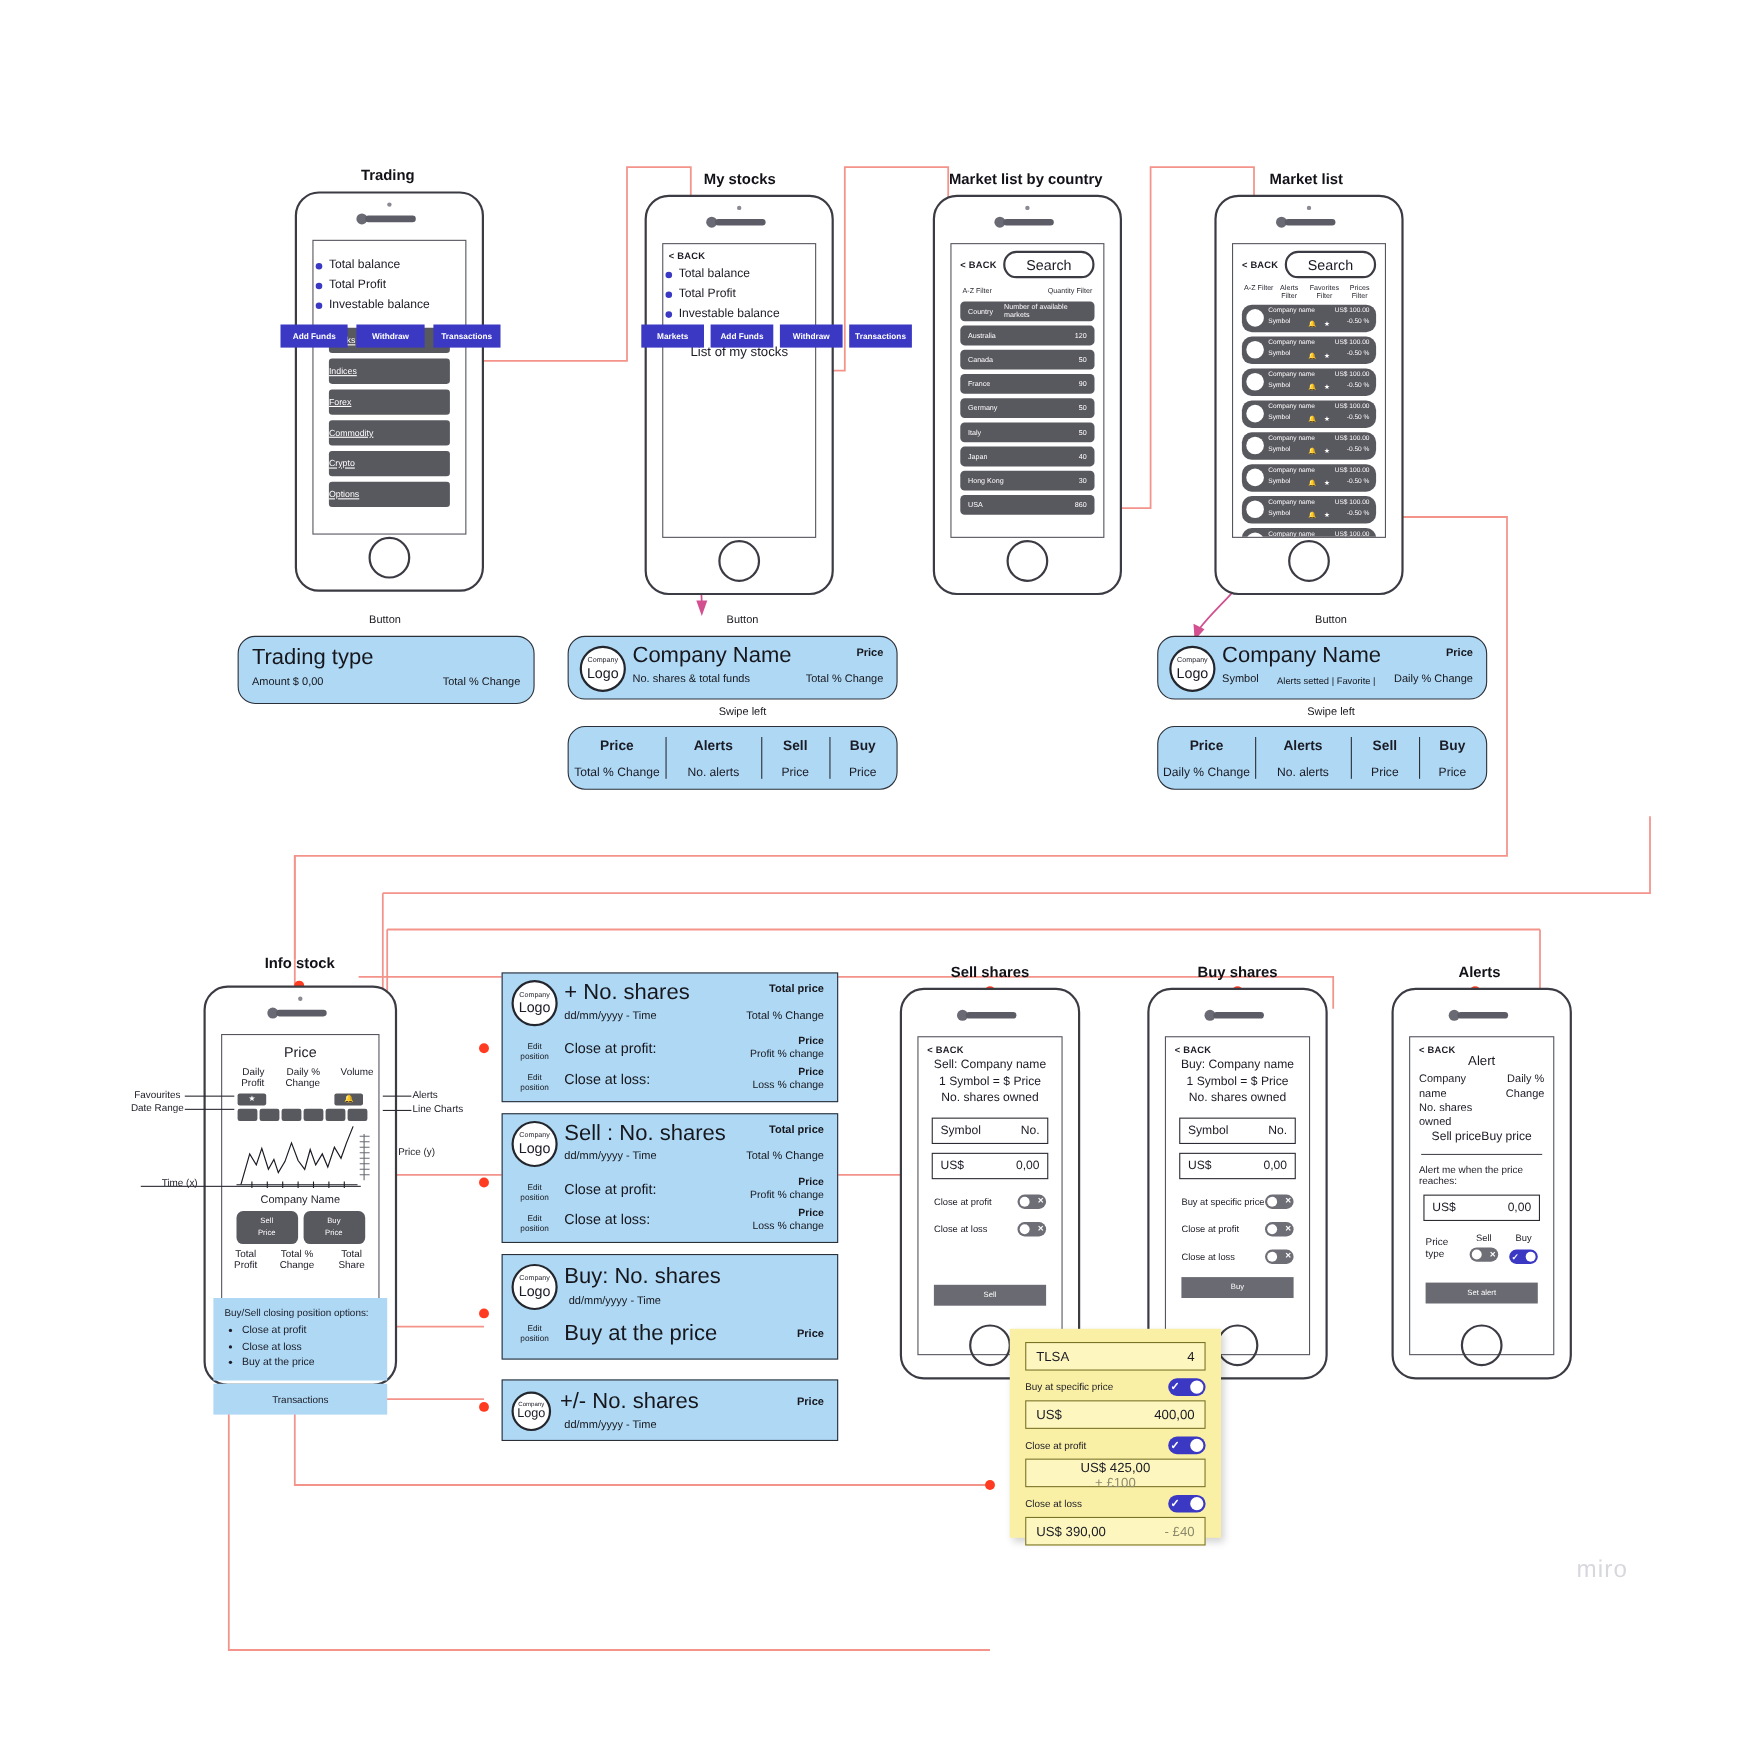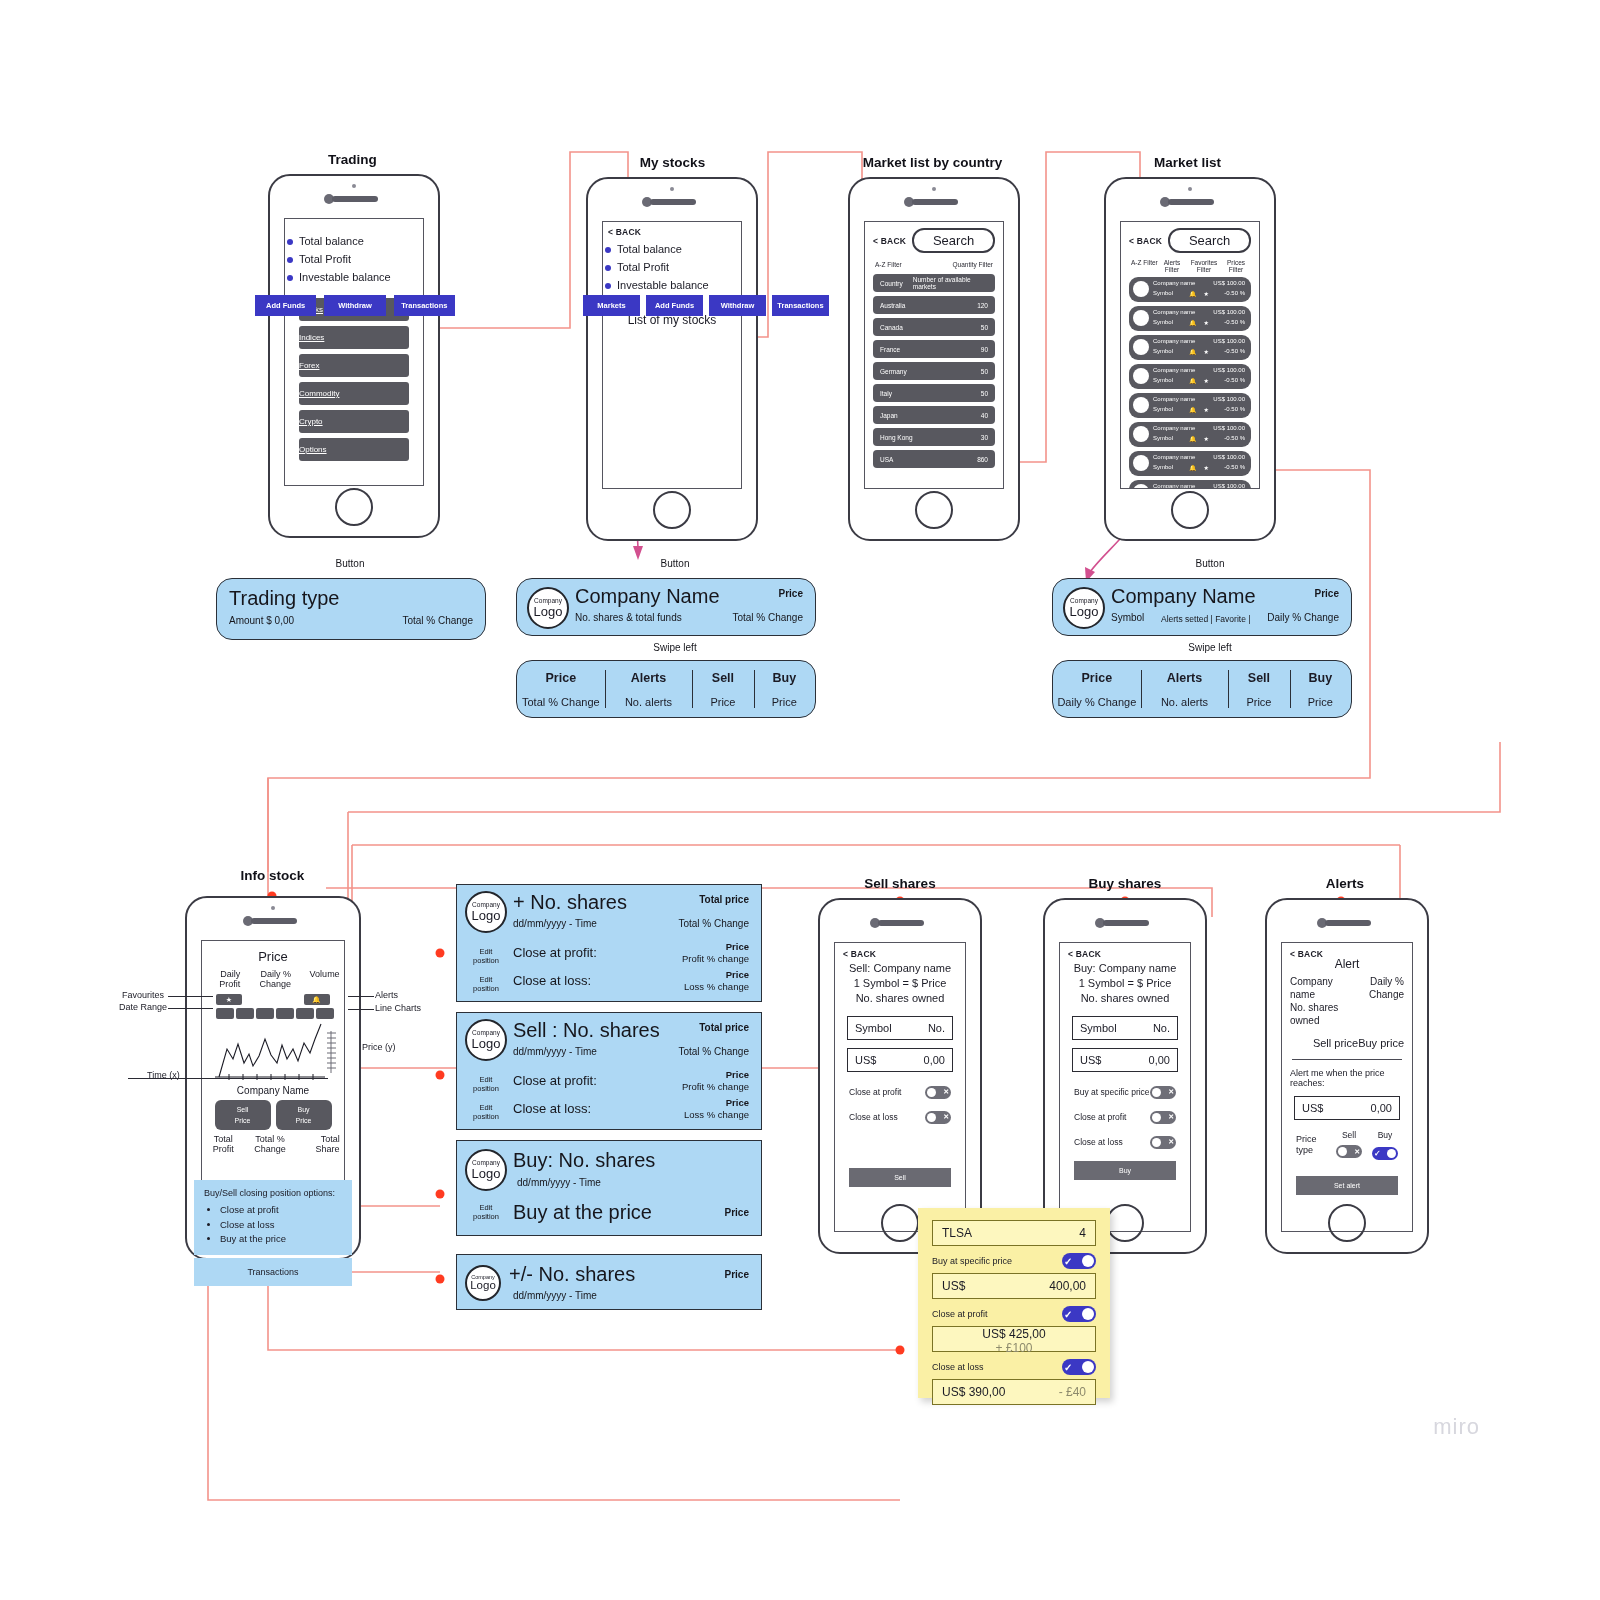--- a/index.html
+++ b/index.html
@@ -490,21 +490,21 @@
           <div>Price</div>
         </div>
         <div style="width:56px;background:#58585f;color:#fff;border-radius:6px;text-align:center;font-size:7px;padding:4px 0;line-height:1.6;">
           <div>Buy</div>
           <div>Price</div>
         </div>
       </div>
       <div style="display:flex;justify-content:space-around;font-size:9px;text-align:center;margin-top:4px;line-height:1.15;">
         <div style="width:34px;">Total Profit</div>
         <div style="width:42px;">Total % Change</div>
-        <div style="width:40px;text-align:right;">Total Share</div>
+        <div style="width:40px;">Total Share</div>
       </div>
     </div>
     <div class="home"></div>
   </div>
   <div style="position:absolute;left:194px;top:1180px;width:158px;background:#aed8f4;padding:8px 10px;">
     <div style="font-size:9px;">Buy/Sell closing position options:</div>
     <ul style="margin:5px 0 0 16px;padding:0;font-size:9.5px;line-height:1.55;">
       <li>Close at profit</li>
       <li>Close at loss</li>
       <li>Buy at the price</li>
@@ -674,21 +674,21 @@
     <div class="screen" style="height:290px;padding:6px 8px;">
       <div class="back">&lt; BACK</div>
       <div style="text-align:center;font-size:12px;margin-top:-2px;">Alert</div>
       <div style="display:flex;justify-content:space-between;font-size:10px;margin-top:4px;line-height:1.3;">
         <div>
           <div>Company name</div>
           <div>No. shares owned</div>
         </div>
         <div style="text-align:right;width:50px;">Daily % Change</div>
       </div>
-      <div style="display:flex;justify-content:flex-end;font-size:11px;margin-top:10px;">
+      <div style="display:flex;justify-content:center;font-size:11px;margin-top:0;">
         <div>Sell price</div>
         <div>Buy price</div>
       </div>
       <div style="border-top:1px solid #4a4a54;margin:10px 2px 8px;"></div>
       <div style="font-size:9px;">Alert me when the price reaches:</div>
       <div class="fld" style="height:24px;margin:8px 4px 0;">
         <span>US$</span>
         <span>0,00</span>
       </div>
       <div style="display:flex;align-items:center;margin:10px 6px 0;gap:10px;">

